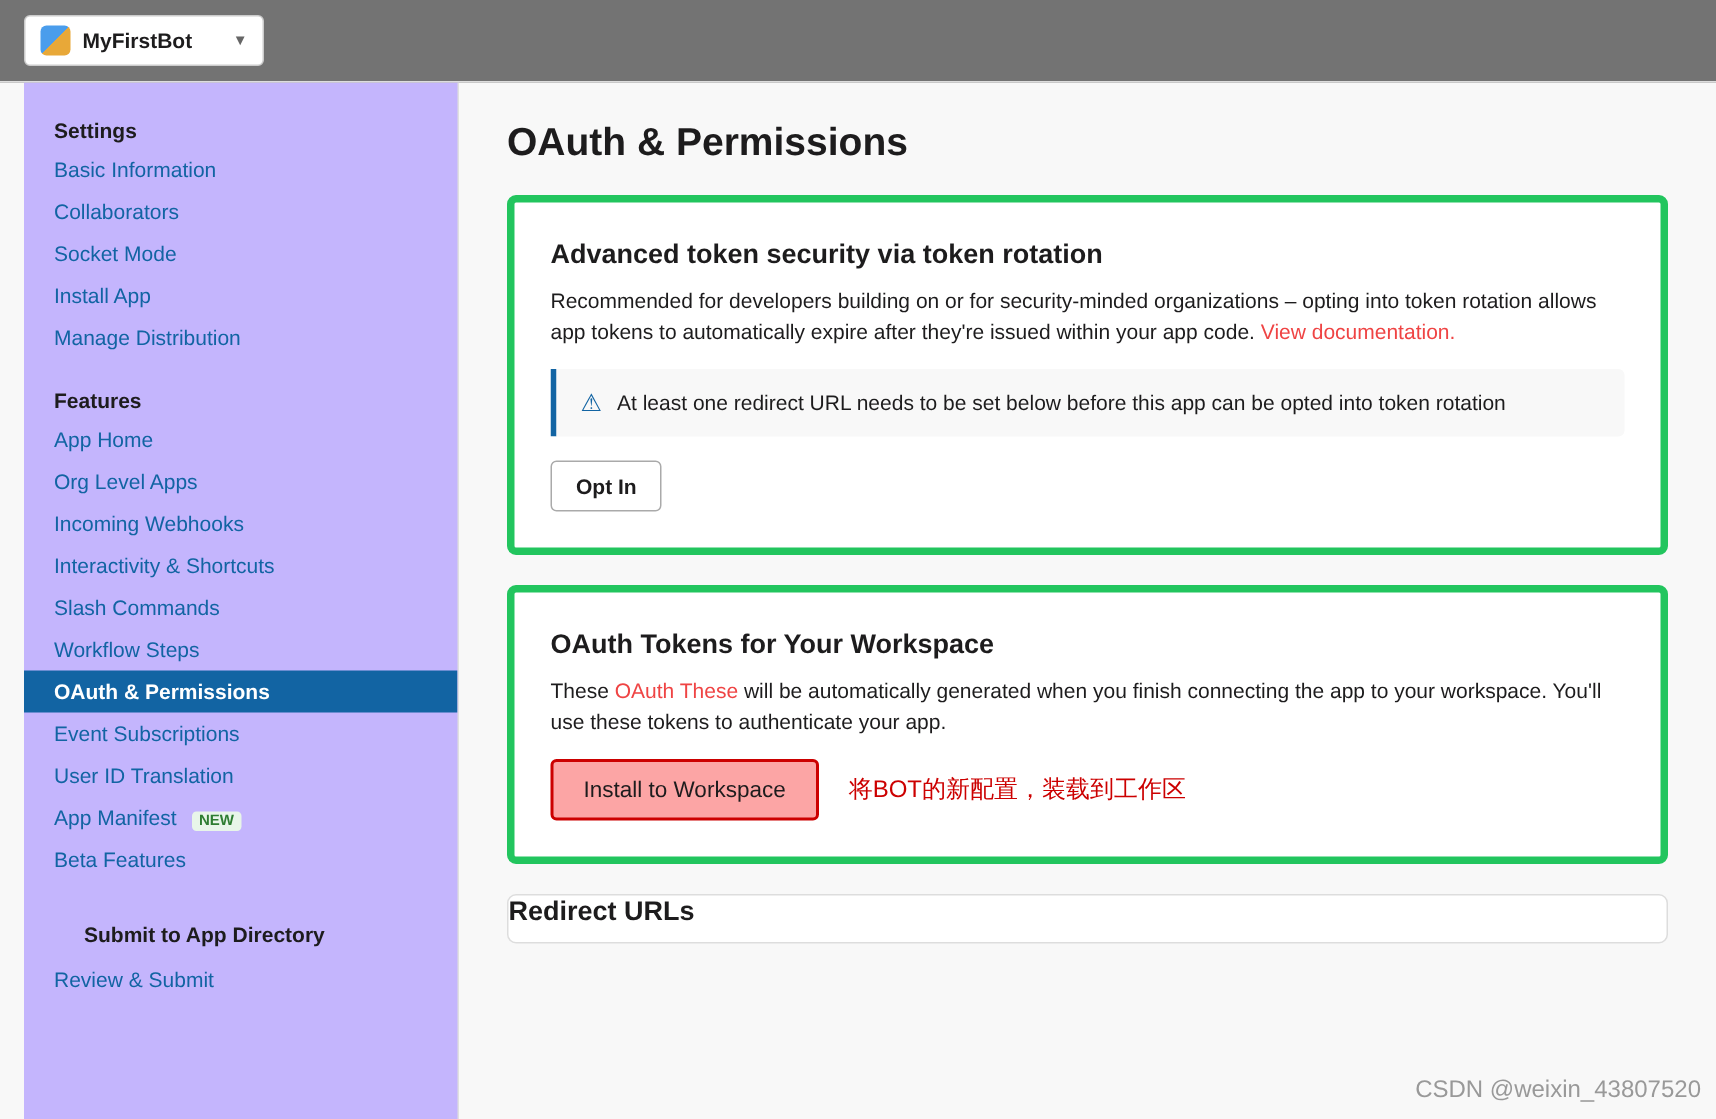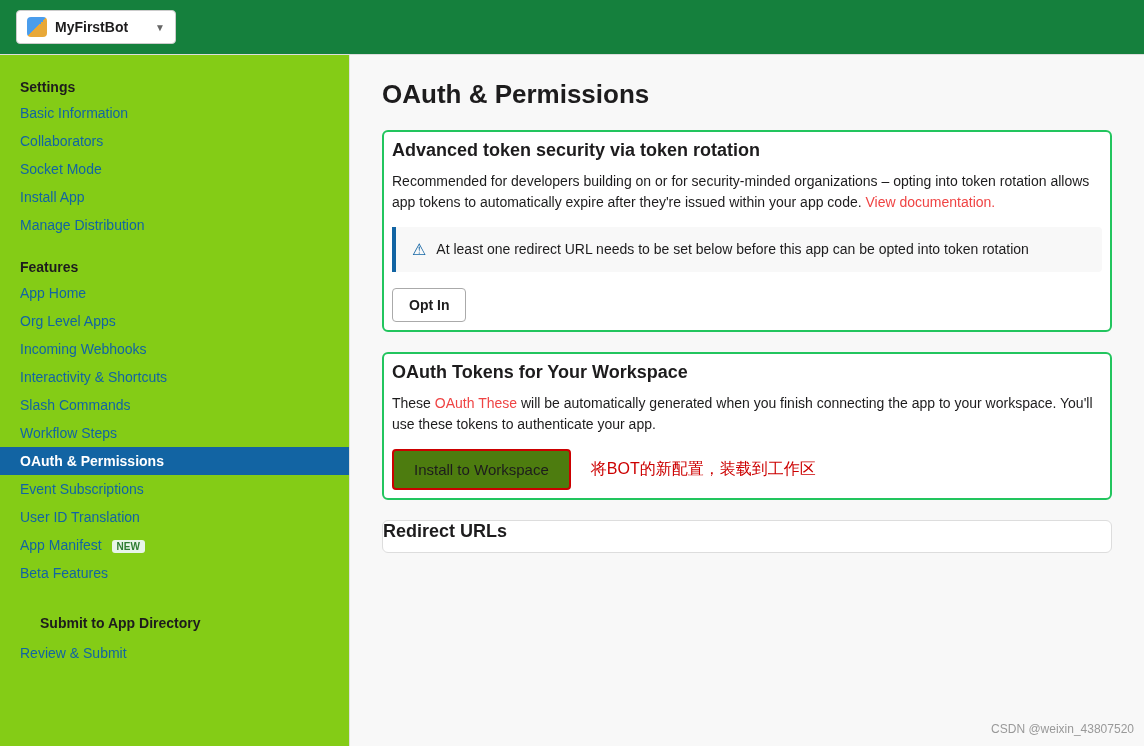--- a/index.html
+++ b/index.html
@@ -9,21 +9,21 @@
       background: #f8f8f8;
       color: #1d1c1d;
       display: flex;
       flex-direction: column;
       height: 746px;
       overflow: hidden;
     }
 
     
     .top-bar {
-      background: #15803d;
+      background: #737373;
       border-bottom: 1px solid #ddd;
       padding: 10px 16px;
       display: flex;
       align-items: flex-end;
     }
     .app-selector {
       display: flex;
       align-items: center;
       gap: 8px;
       border: 1px solid #ccc;
@@ -52,26 +52,27 @@
 
     
     .layout {
       display: flex;
       flex: 1;
       overflow: hidden;
     }
 
     
     .sidebar {
-      width: 350px;
-      background: #84cc16;
+      width: 290px;
+      background: #c4b5fd;
       border-right: 1px solid #e0e0e0;
       overflow-y: auto;
       padding: 16px 0;
       flex-shrink: 0;
+      margin-left: 16px;
     }
     .sidebar-section-title {
       font-weight: 700;
       font-size: 14px;
       padding: 8px 20px 4px;
       color: #1d1c1d;
     }
     .sidebar-item {
       display: block;
       padding: 6px 20px;
@@ -112,23 +113,23 @@
     .page-title {
       font-size: 26px;
       font-weight: 700;
       color: #1d1c1d;
       margin-bottom: 20px;
     }
 
     
     .card {
       background: #fff;
-      border: 2px solid #22c55e;
+      border: 5px solid #22c55e;
       border-radius: 6px;
-      padding: 8px;
+      padding: 24px;
       margin-bottom: 20px;
     }
     .card-title {
       font-size: 18px;
       font-weight: 700;
       color: #1d1c1d;
       margin-bottom: 10px;
     }
     .card-desc {
       font-size: 14px;
@@ -171,21 +172,21 @@
       color: #1d1c1d;
       padding: 8px 16px;
       border-radius: 4px;
       cursor: pointer;
       font-size: 14px;
       font-weight: 700;
     }
 
     .btn-install {
       border: 2px solid #cc0000;
-      background: #4d7c0f;
+      background: #fca5a5;
       color: #1d1c1d;
       padding: 10px 20px;
       border-radius: 4px;
       cursor: pointer;
       font-size: 15px;
       font-weight: 500;
     }
 
     .oauth-tokens-section {
       display: flex;
@@ -200,21 +201,21 @@
     }
 
     
     .link-blue { color: #1264a3; }
 
     
     .watermark {
       position: fixed;
       bottom: 10px;
       right: 10px;
-      font-size: 12px;
+      font-size: 16px;
       color: #999;
     }
 
     
     .redirect-card {
       background: #fff;
       border: 1px solid #ddd;
       border-radius: 6px;
     }
   </style>

